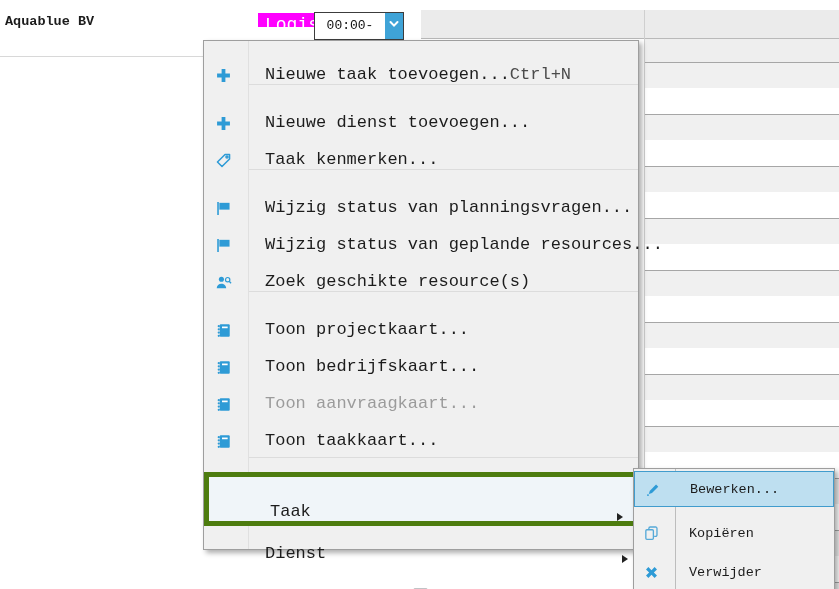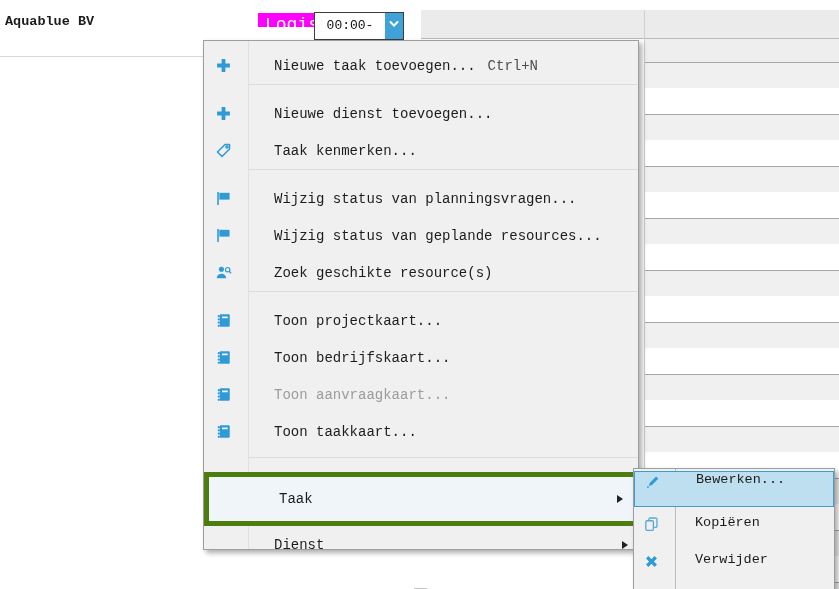--- a/index.html
+++ b/index.html
@@ -24,39 +24,39 @@
          color:#fff;font-size:18px;}
   .time-combo{left:314px;top:2px;width:90px;height:28px;border:1px solid #3c3c3c;background:#fff;
               box-sizing:border-box;display:flex;}
   .time-text{flex:1;text-align:center;font-size:13px;line-height:26px;color:#111;}
   .combo-btn{width:18px;background:#3fa3d7;display:flex;align-items:center;justify-content:center;}
 
   
   .menu{left:203px;top:30px;width:436px;height:510px;background:#f0f0f0;border:1px solid #9e9e9e;
         box-sizing:border-box;box-shadow:3px 3px 5px rgba(0,0,0,.32);padding-top:6px;z-index:2;}
   .menu-vline{position:absolute;left:44px;top:0;bottom:0;width:1px;background:#e0e0e0;}
-  .mi{position:relative;height:37px;display:flex;align-items:center;padding-left:10px;
-      font-size:14px;z-index:1;gap:9px;}
+  .mi{position:relative;height:37px;display:flex;align-items:flex-end;padding-left:10px;
+      font-size:17px;z-index:1;}
   .mi .ic{width:18px;height:18px;display:inline-flex;align-items:center;justify-content:center;flex:none;}
   .mi .lbl{margin-left:33px;white-space:nowrap;}
   .mi .gesture{margin-left:auto;padding-right:100px;color:#4b4b4b;}
   .mi.disabled .lbl{color:#9b9b9b;}
   .mi.hl{height:54px;background:#f0f5f9;border:5px solid #4d7c0f;box-sizing:border-box;}
   .msep{height:11px;}
   .msep::before{content:"";display:block;height:1px;background:#dcdcdc;margin-left:44px;}
   .msep.tall{height:15px;}
   .msep.tall::before{margin-top:7px;}
   .arrow{margin-left:auto;margin-right:10px;width:0;height:0;border-left:6px solid #222;
          border-top:4.5px solid transparent;border-bottom:4.5px solid transparent;flex:none;}
 
   
   .submenu{left:633px;top:458px;width:202px;height:128px;background:#f0f0f0;border:1px solid #9e9e9e;
            box-sizing:border-box;box-shadow:3px 3px 5px rgba(0,0,0,.32);z-index:5;}
   .submenu-vline{position:absolute;left:41px;top:0;bottom:0;width:1px;background:#bdbdbd;}
-  .smi{position:relative;height:37px;display:flex;align-items:flex-start;padding-left:8px;font-size:13.5px;z-index:1;gap:6px;}
+  .smi{position:relative;height:37px;display:flex;align-items:center;padding-left:8px;font-size:13.5px;z-index:1;}
   .smi .ic{width:18px;height:18px;display:inline-flex;align-items:center;justify-content:center;flex:none;}
   .smi .lbl{margin-left:29px;white-space:nowrap;}
   .smi.hl{margin-top:2px;height:36px;background:#bedff0;border:1px solid #419ccd;box-sizing:border-box;}
   .smi.last{height:40px;}
   .smgap{height:8px;}
 
   
   .clipped-text{left:3px;top:583px;width:172px;height:6px;
       background:repeating-linear-gradient(to right,#b8bcbf 0 9px,transparent 9px 13px,#b8bcbf 13px 21px,transparent 21px 26px);}
   .clipped-mark{left:413px;top:578px;width:13px;height:8px;background:#e6e8ea;border:1px solid #c0c3c6;border-radius:2px;}

